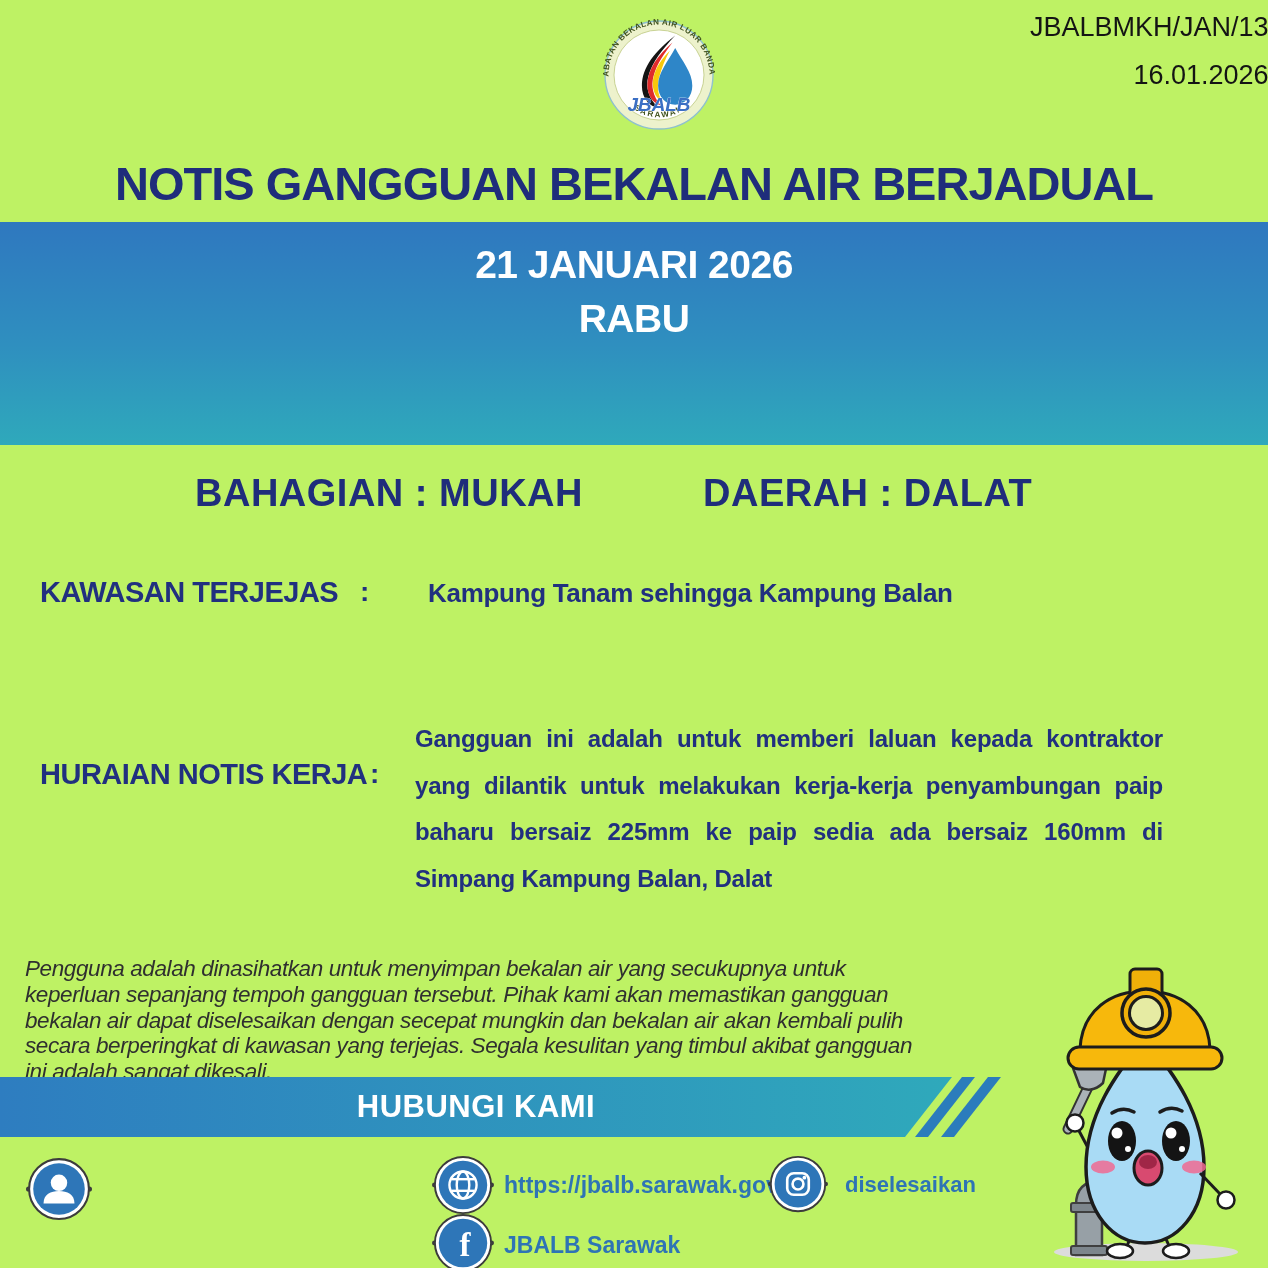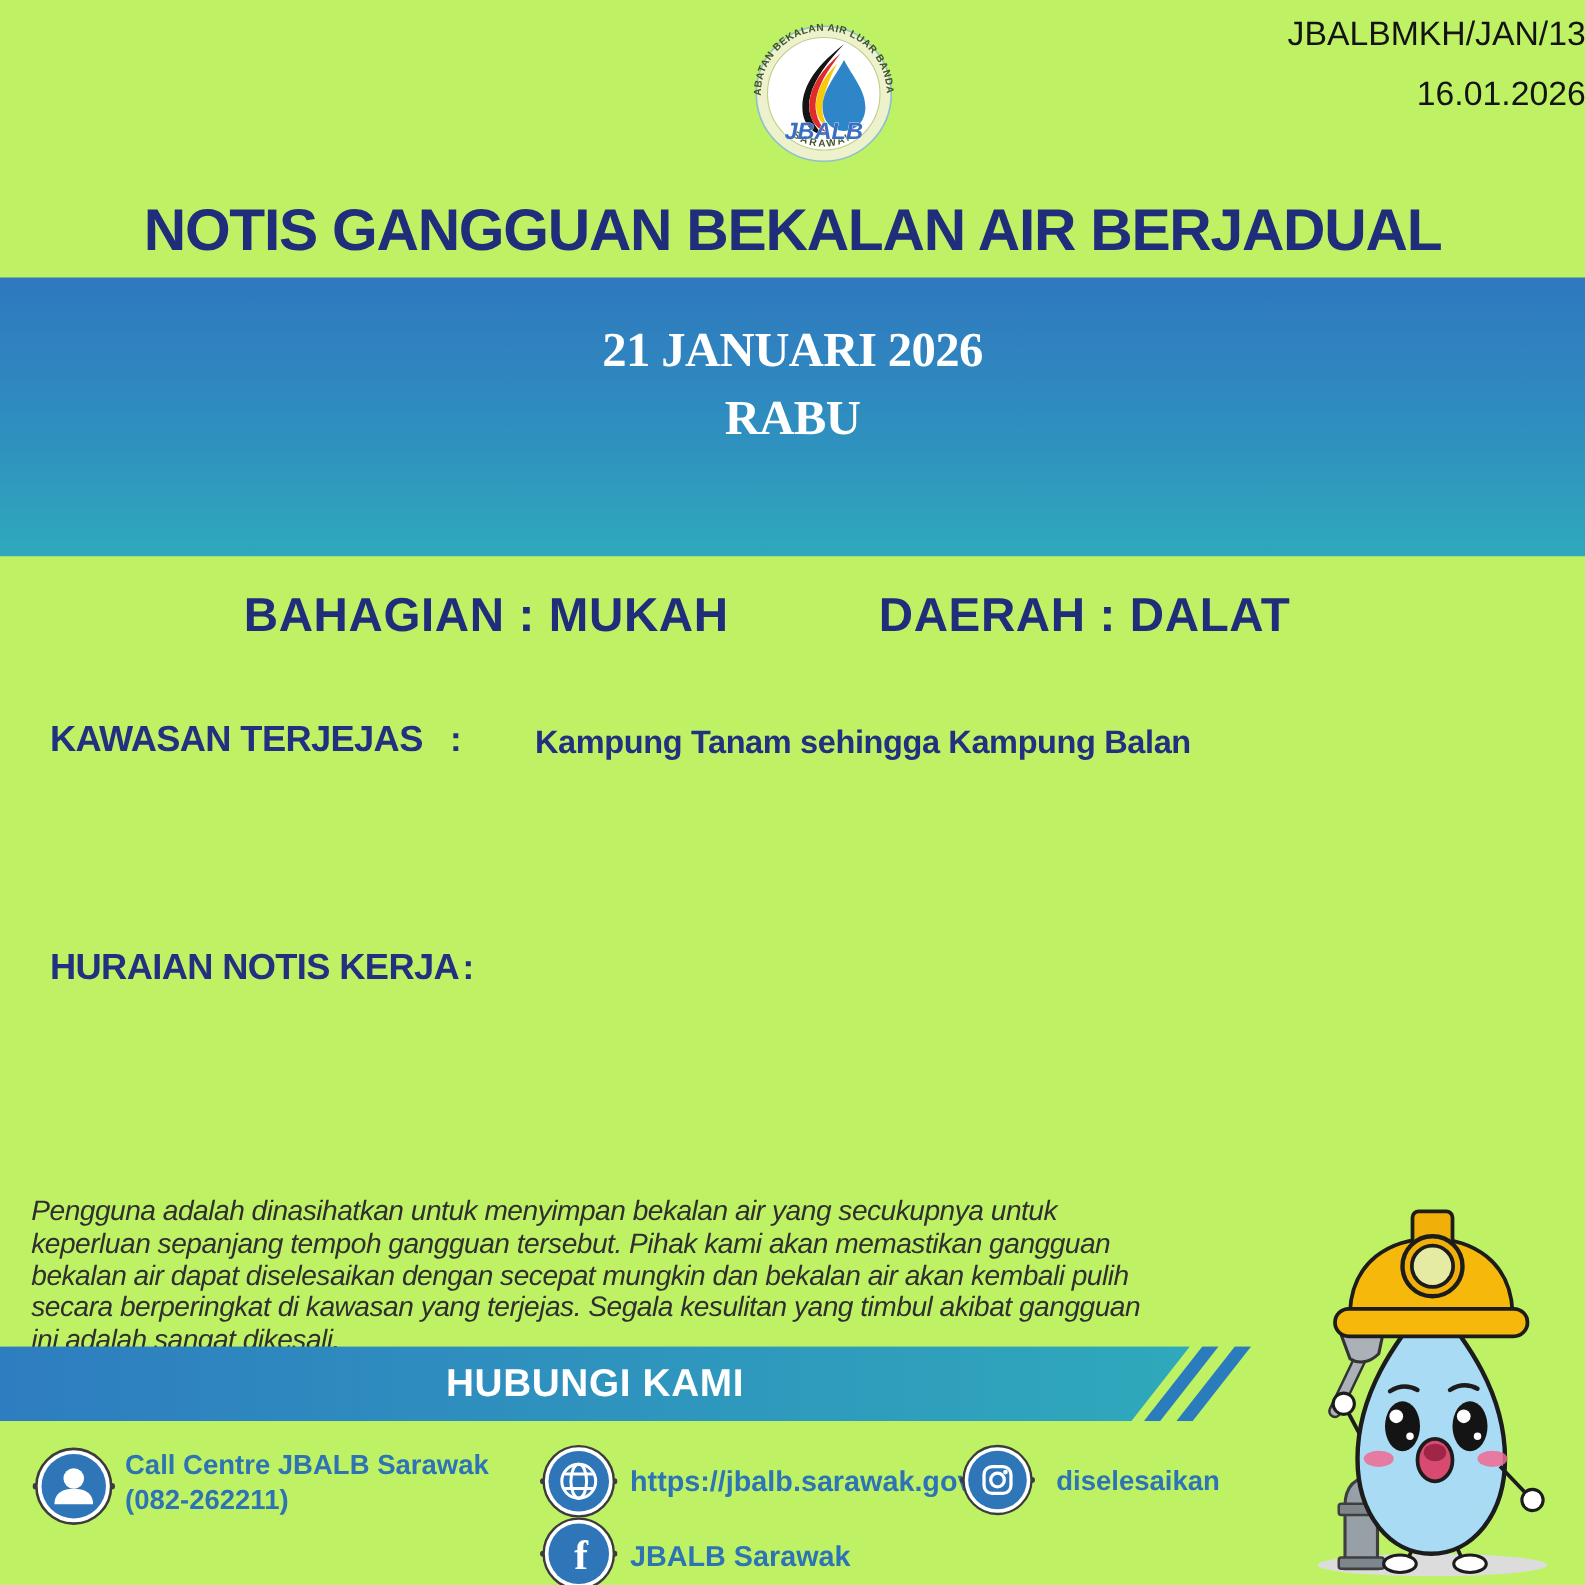--- a/index.html
+++ b/index.html
@@ -17,21 +17,21 @@
     position:absolute;top:156px;left:0;width:100%;text-align:center;
     color:#1f2d7b;font-size:47px;font-weight:bold;letter-spacing:-1px;white-space:nowrap;
   }
   
   .banner{
     position:absolute;top:222px;left:0;width:1268px;height:223px;
     background:linear-gradient(180deg,#2f78bf 0%,#2f8fbf 55%,#2fa9bb 100%);
     color:#ffffff;text-align:center;font-weight:bold;
   }
   .banner-line{font-size:39px;line-height:54px;letter-spacing:-0.5px;}
-  .banner-inner{padding-top:32px;font-family:Liberation Serif, serif;}
+  .banner-inner{padding-top:16px;}
   
   .region-bahagian{position:absolute;top:472px;left:195px;color:#1f2d7b;font-size:38px;font-weight:bold;letter-spacing:0.5px;}
   .region-daerah{position:absolute;top:472px;left:703px;color:#1f2d7b;font-size:38px;font-weight:bold;letter-spacing:0.5px;}
   
   .detail-label{position:absolute;color:#21307f;font-size:29px;font-weight:bold;letter-spacing:-0.5px;white-space:nowrap;}
   .detail-colon{position:absolute;color:#21307f;font-size:28px;font-weight:bold;}
   .kawasan-label{top:576px;left:40px;}
   .kawasan-colon{top:576px;left:360px;}
   .kawasan-value{position:absolute;top:578px;left:428px;color:#21307f;font-size:26px;font-weight:bold;letter-spacing:-0.3px;white-space:nowrap;}
   .huraian-label{top:758px;left:40px;}
@@ -114,42 +114,39 @@
 
   <div class="region-bahagian">BAHAGIAN : MUKAH</div>
   <div class="region-daerah">DAERAH : DALAT</div>
 
   <div class="detail-label kawasan-label">KAWASAN TERJEJAS</div>
   <div class="detail-colon kawasan-colon">:</div>
   <div class="kawasan-value">Kampung Tanam sehingga Kampung Balan</div>
 
   <div class="detail-label huraian-label">HURAIAN NOTIS KERJA</div>
   <div class="detail-colon huraian-colon">:</div>
+  <div class="huraian-text">Gangguan ini adalah untuk memberi laluan kepada kontraktor yang dilantik untuk melakukan kerja-kerja penyambungan paip baharu bersaiz 225mm ke paip sedia ada bersaiz 160mm di Simpang Kampung Balan, Dalat</div>
 
   <div class="advisory">Pengguna adalah dinasihatkan untuk menyimpan bekalan air yang secukupnya untuk keperluan sepanjang tempoh gangguan tersebut. Pihak kami akan memastikan gangguan bekalan air dapat diselesaikan dengan secepat mungkin dan bekalan air akan kembali pulih secara berperingkat di kawasan yang terjejas. Segala kesulitan yang timbul akibat gangguan ini adalah sangat dikesali.</div>
 
   <div class="hubungi-bar">
     <span>HUBUNGI KAMI</span>
   </div>
   <div class="bar-stripe stripe-1"></div>
   <div class="bar-stripe stripe-2"></div>
 
   <div class="contact-icon" style="left:26px;top:1156px;">
     <svg viewBox="0 0 64 64" width="66" height="66">
       <circle cx="2.5" cy="32" r="2.5" fill="#3c3c3c"></circle>
         <circle cx="61.5" cy="32" r="2.5" fill="#3c3c3c"></circle>
       <circle cx="32" cy="32" r="29" fill="#ffffff" stroke="#3c3c3c" stroke-width="2"></circle>
       <circle cx="32" cy="32" r="25" fill="#2e76b8"></circle>
       <circle cx="32" cy="26" r="8" fill="#ffffff"></circle>
       <path d="M 17,46 C 17,37 24,34 32,34 C 40,34 47,37 47,46 Z" fill="#ffffff"></path>
     </svg>
-  </div>
-  <div class="contact-text call-text">
-    <div>Call Centre JBALB Sarawak</div>
-    <div>(082-262211)</div>
   </div>
 
   <div class="contact-icon" style="left:432px;top:1154px;">
     <svg viewBox="0 0 64 64" width="62" height="62">
       <circle cx="2.5" cy="32" r="2.5" fill="#3c3c3c"></circle>
         <circle cx="61.5" cy="32" r="2.5" fill="#3c3c3c"></circle>
       <circle cx="32" cy="32" r="29" fill="#ffffff" stroke="#3c3c3c" stroke-width="2"></circle>
       <circle cx="32" cy="32" r="25" fill="#2e76b8"></circle>
       <circle cx="32" cy="32" r="14" fill="none" stroke="#ffffff" stroke-width="2.5"></circle>
       <ellipse cx="32" cy="32" rx="6.5" ry="14" fill="none" stroke="#ffffff" stroke-width="2.5"></ellipse>

